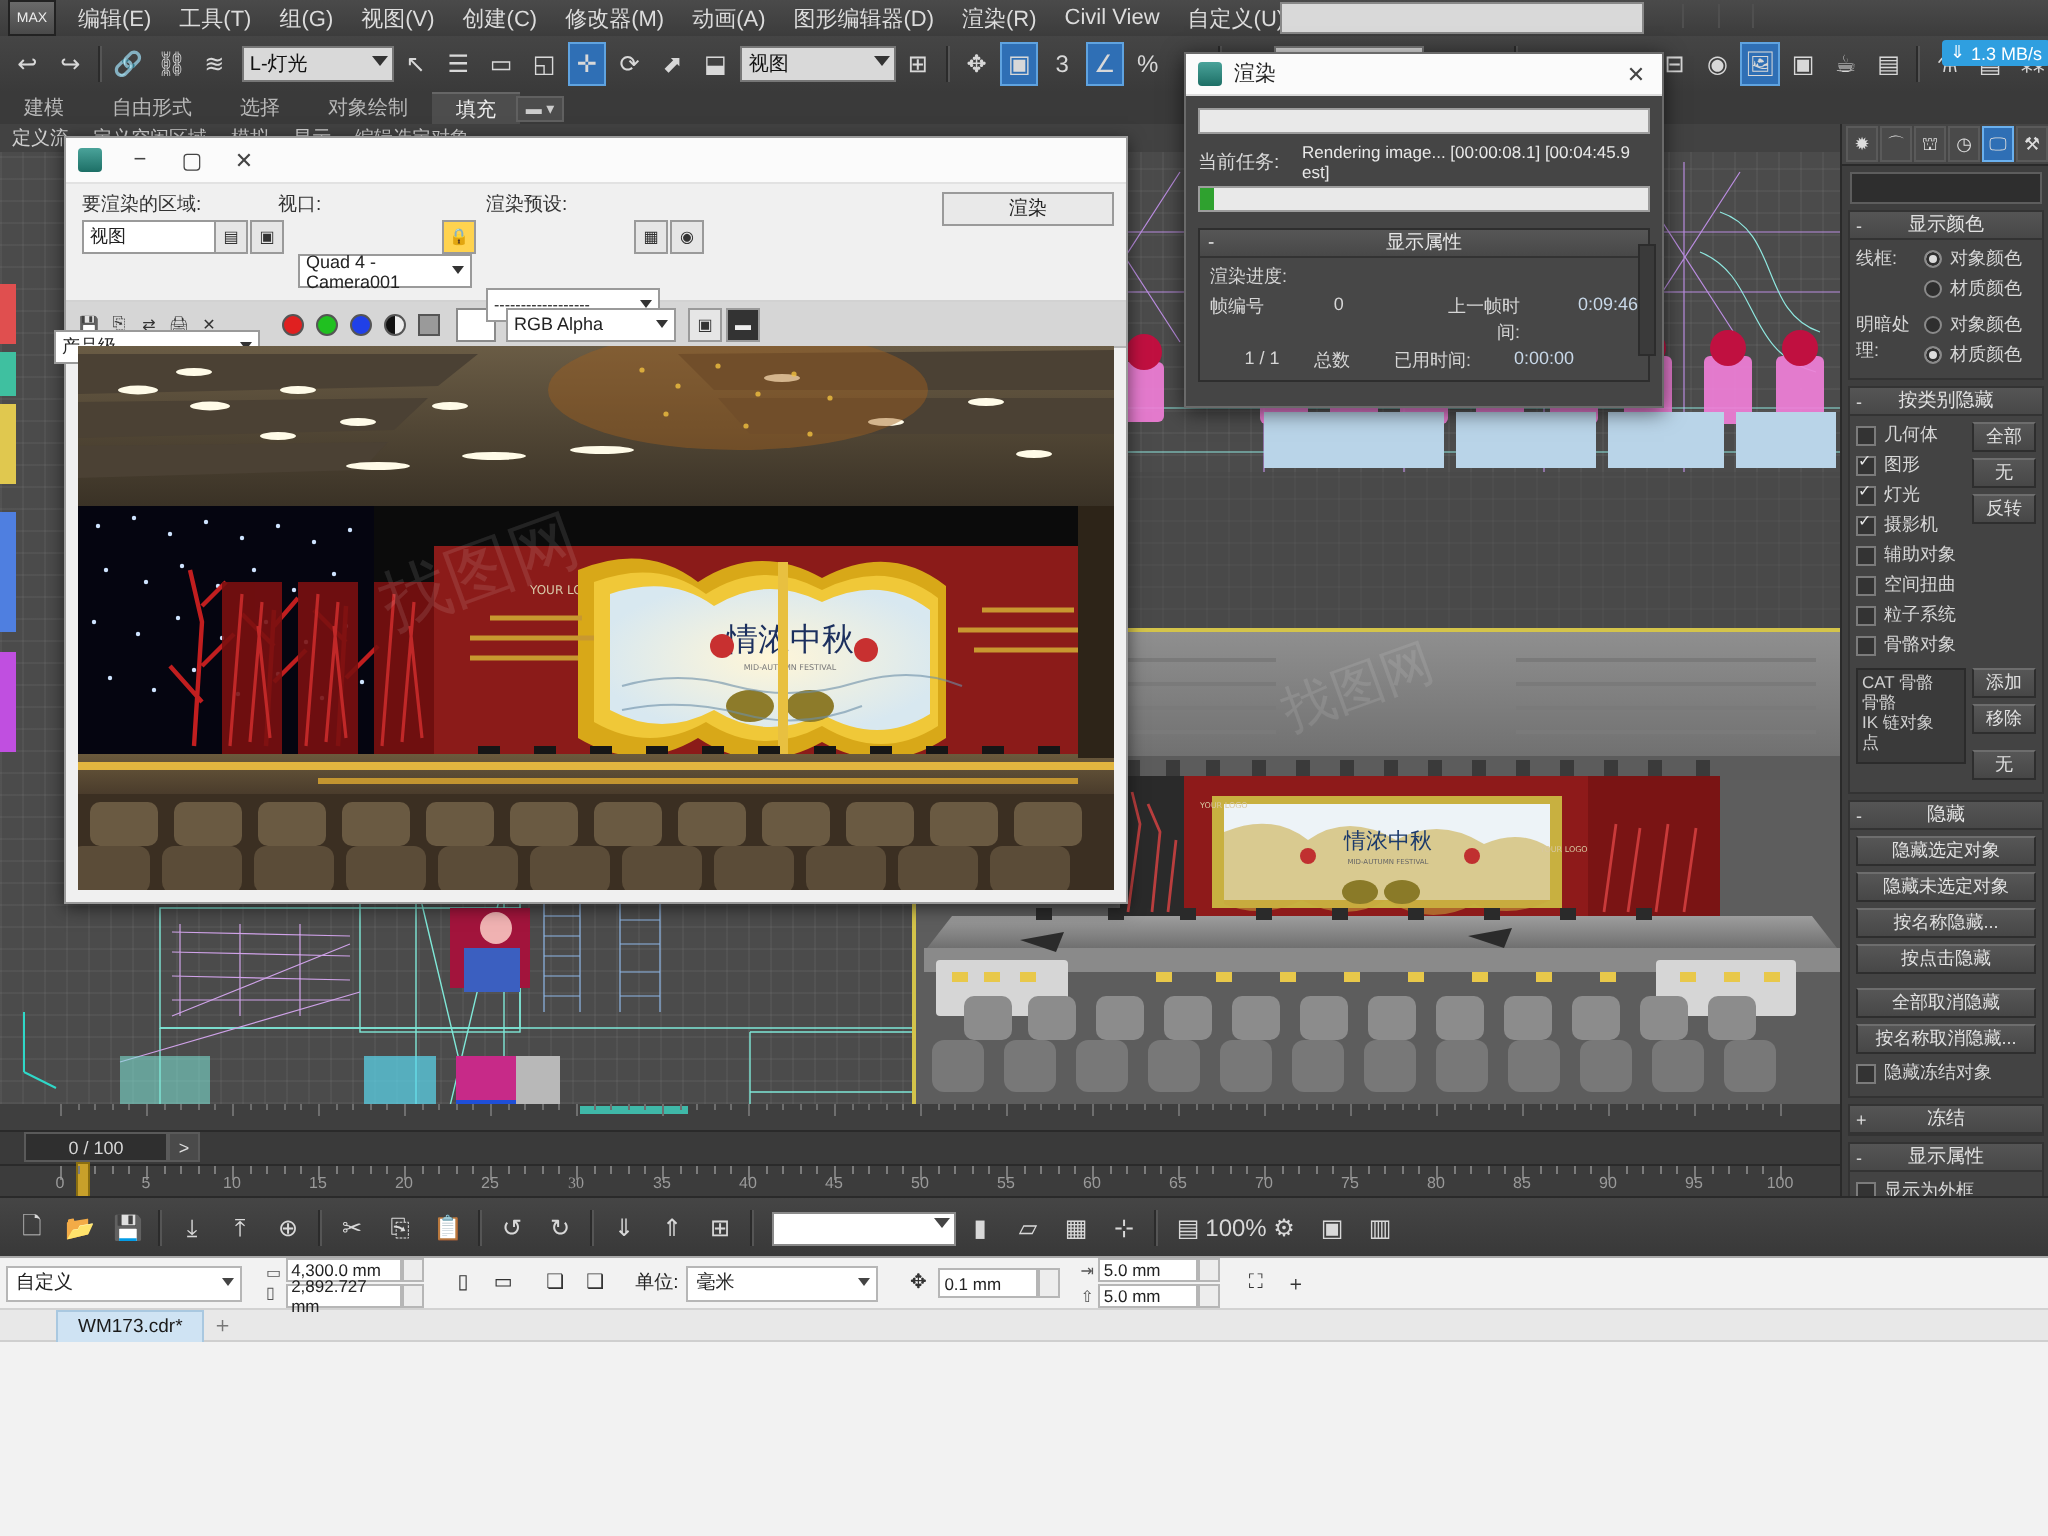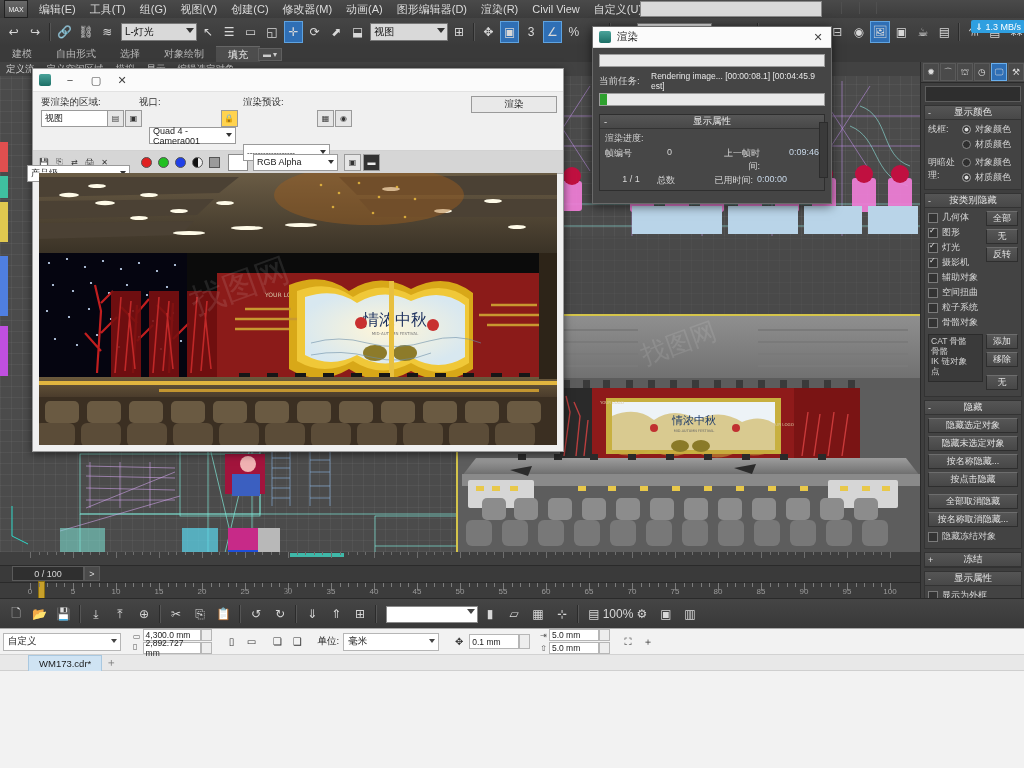--- a/index.html
+++ b/index.html
@@ -1133,21 +1133,21 @@
             <div style="font-size:9px;color:#d6d6d6;margin-bottom:2px;">渲染进度:</div>
             <div style="display:flex;font-size:9px;color:#d6d6d6;margin-bottom:1px;gap:25px;">
               <div style="width:52px;">帧编号</div>
               <div style="width:40px;">0</div>
               <div style="width:56px;text-align:right;">上一帧时间:</div>
               <div style="margin-left:4px;color:#c8d8e8;">0:09:46</div>
             </div>
             <div style="display:flex;font-size:9px;color:#d6d6d6;">
               <div style="width:52px;text-align:center;">1 / 1</div>
               <div style="width:40px;">总数</div>
-              <div style="width:56px;text-align:right;">已用时间:</div>
+              <div style="width:56px;text-align:left;">已用时间:</div>
               <div style="margin-left:4px;color:#c8d8e8;">0:00:00</div>
             </div>
           </div>
         </div>
         <div style="position:absolute;right:3px;top:74px;width:7px;height:54px;background:#3a3a3a;border:1px solid #2c2c2c;"></div>
       </div>
     </div>
   </div>
 
   <div id="cdr">

